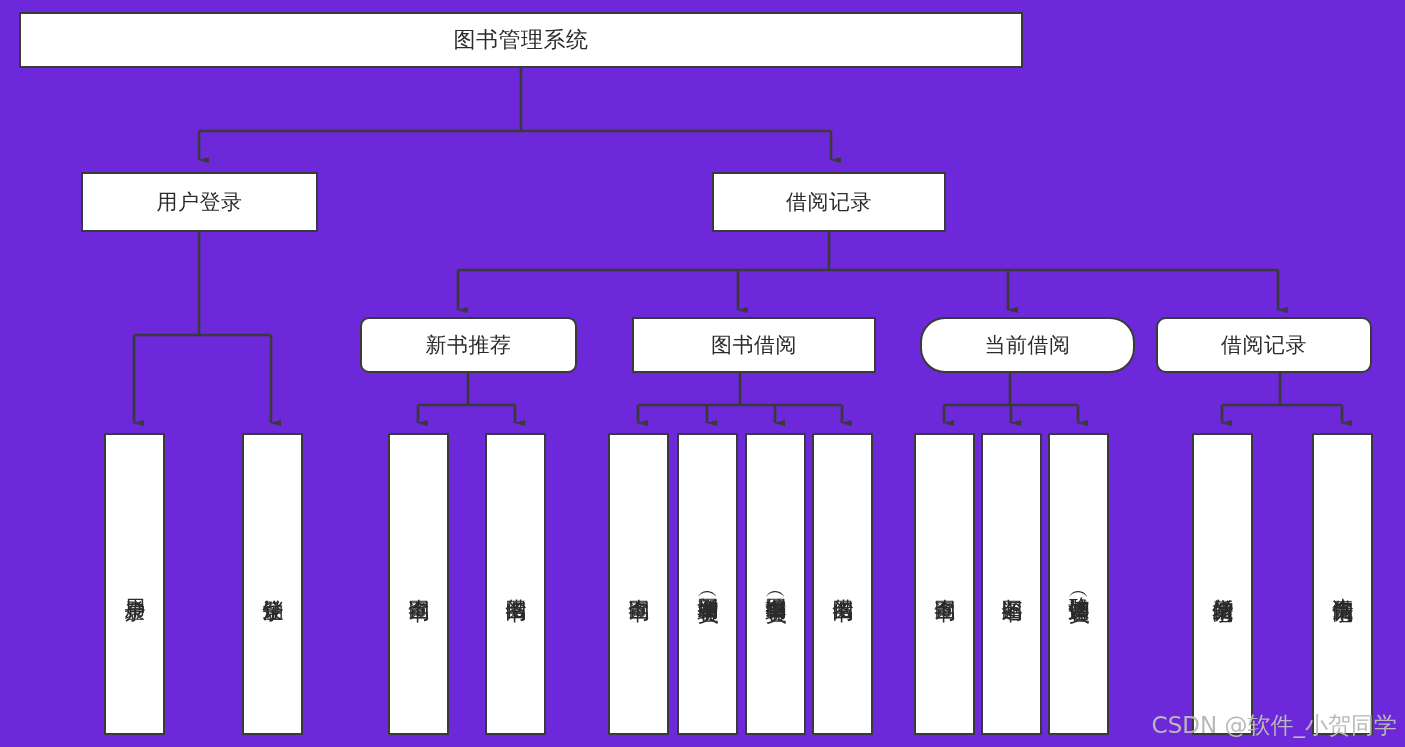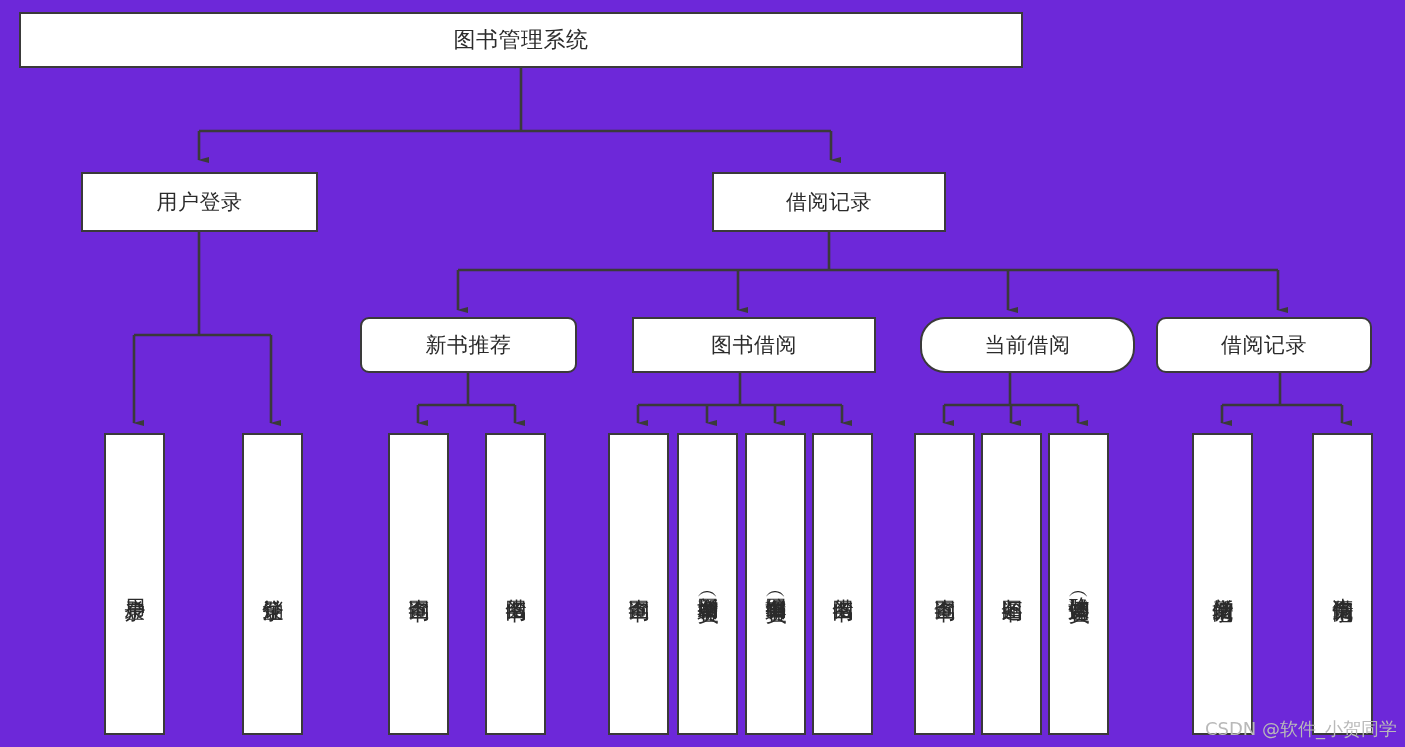--- a/index.html
+++ b/index.html
@@ -52,21 +52,21 @@
     left: 0;
     top: 0;
     width: 1405px;
     height: 747px;
     pointer-events: none;
   }
   .watermark {
     position: absolute;
     right: 8px;
     bottom: 6px;
-    font-size: 18px;
+    font-size: 23px;
     color: #b9b9b9;
     white-space: nowrap;
     font-family: "DejaVu Sans", "Liberation Sans", sans-serif;
   }
 </style>
 </head>
 <body>
 
 <div id="canvas">
 

